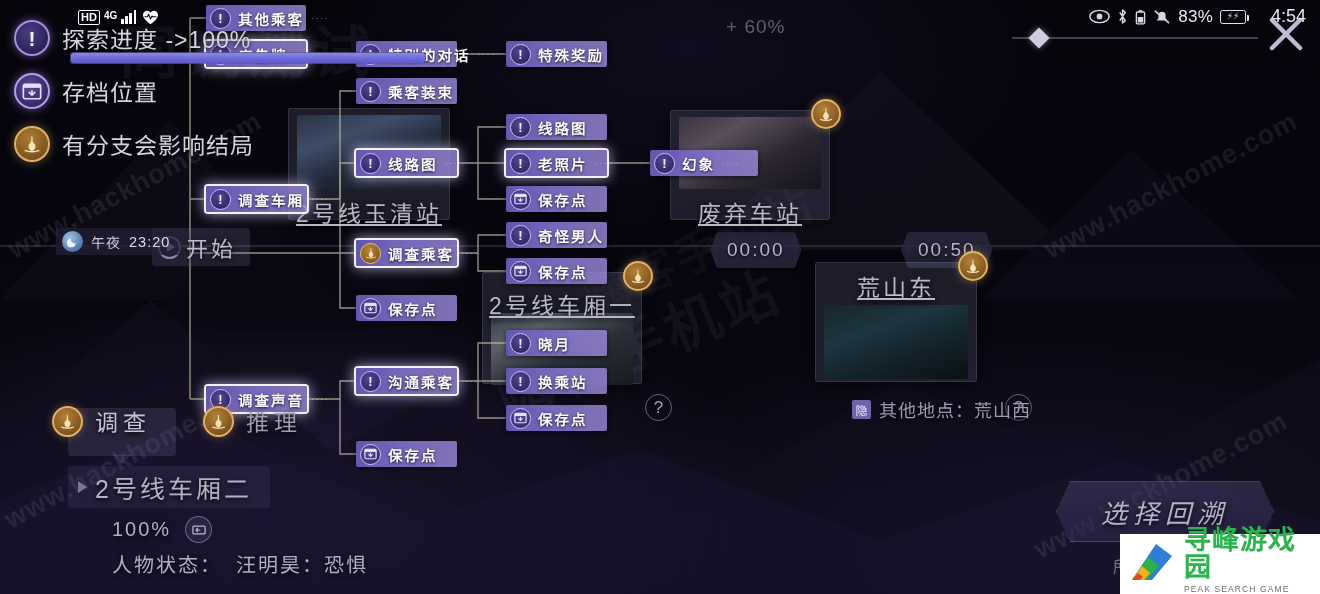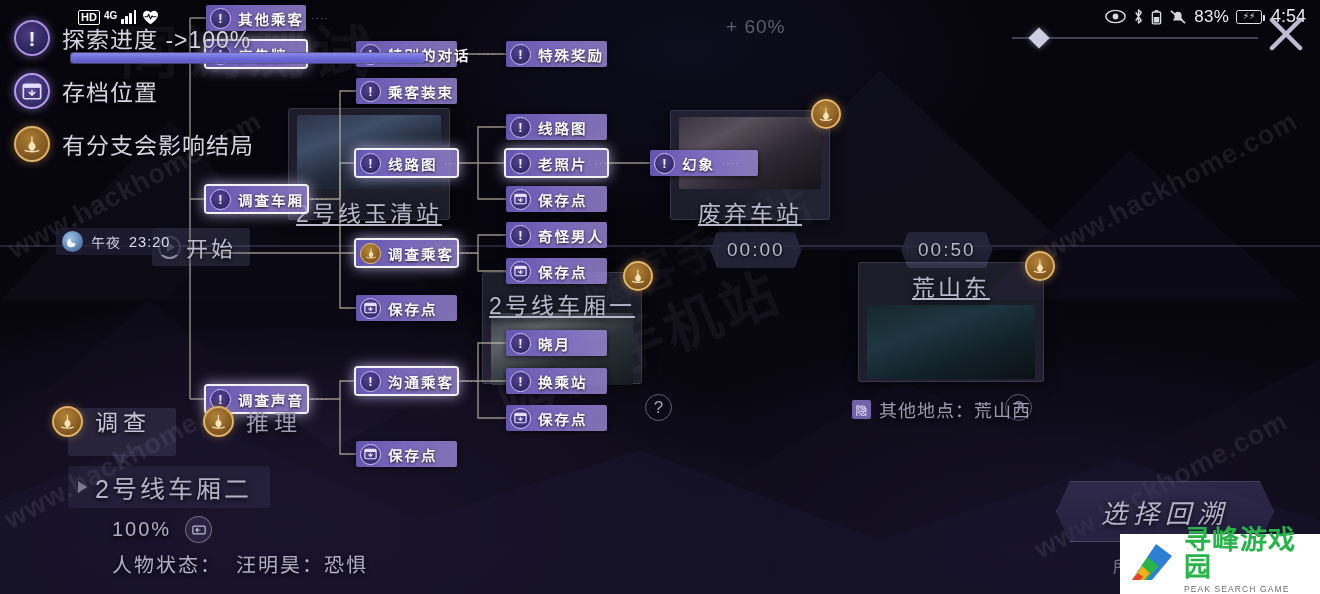--- a/index.html
+++ b/index.html
@@ -37,21 +37,21 @@
   }
 
   
   #statusbar {
     position: absolute; top: 6px; right: 14px;
     display: flex; align-items: center; gap: 7px;
     color: #e9e9f2; font-size: 17px; z-index: 60;
   }
   #statusbar .sbicon { opacity: .92; display: flex; align-items: center; }
   #battpct { font-size: 17px; letter-spacing: .2px; }
-  #clock { font-size: 18px; margin-left: 2px; }
+  #clock { font-size: 18px; margin-left: 18px; }
   .battbox {
     width: 26px; height: 14px; border: 1.6px solid #e4e4ee; border-radius: 2.5px;
     position: relative; display: flex; align-items: center; justify-content: center;
   }
   .battbox::after {
     content:""; position:absolute; right:-4px; top:4px; width:2.4px; height:6px;
     background:#e4e4ee; border-radius:0 1px 1px 0;
   }
   .battbolt { font-size: 9px; color: #e4e4ee; line-height: 1; }
 
@@ -504,21 +504,21 @@
       <div class="loccard" style="left: 482px; top: 272px; width: 160px; height: 112px;">
         <div class="thumb" style="top: 40px; height: 72px; background: linear-gradient(155deg, rgb(55, 63, 74) 0%, rgb(92, 97, 104) 26%, rgb(43, 48, 56) 58%, rgb(22, 26, 32) 100%);"></div>
         <div class="cardname" style="top: 14px;">2号线车厢一</div>
         <div class="flag" style="right: -12px; top: -12px;">
           <svg width="18" height="18" viewBox="0 0 24 24">
             <path d="M12 3c2 4-1 5 2.5 8.5C17 14 16 18 12 20 8 18 7 14 9.5 11.5 13 8 10 4 12 3Z" fill="#f6e3b8"></path>
             <path d="M4 19c4 2 12 2 16 0" stroke="#f6e3b8" stroke-width="1.6" fill="none"></path>
           </svg>
         </div>
       </div>
-      <div class="loccard" style="left: 858px; top: 262px; width: 186px; height: 120px;">
+      <div class="loccard" style="left: 815px; top: 262px; width: 162px; height: 120px;">
         <div class="thumb" style="top: 42px; height: 74px; background: linear-gradient(160deg, rgb(23, 38, 44) 0%, rgb(30, 54, 64) 34%, rgb(18, 32, 40) 66%, rgb(11, 17, 22) 100%);"></div>
         <div class="cardname" style="top: 6px;">荒山东</div>
         <div class="flag" style="right: -12px; top: -12px;">
           <svg width="18" height="18" viewBox="0 0 24 24">
             <path d="M12 3c2 4-1 5 2.5 8.5C17 14 16 18 12 20 8 18 7 14 9.5 11.5 13 8 10 4 12 3Z" fill="#f6e3b8"></path>
             <path d="M4 19c4 2 12 2 16 0" stroke="#f6e3b8" stroke-width="1.6" fill="none"></path>
           </svg>
         </div>
       </div>
     </div>

